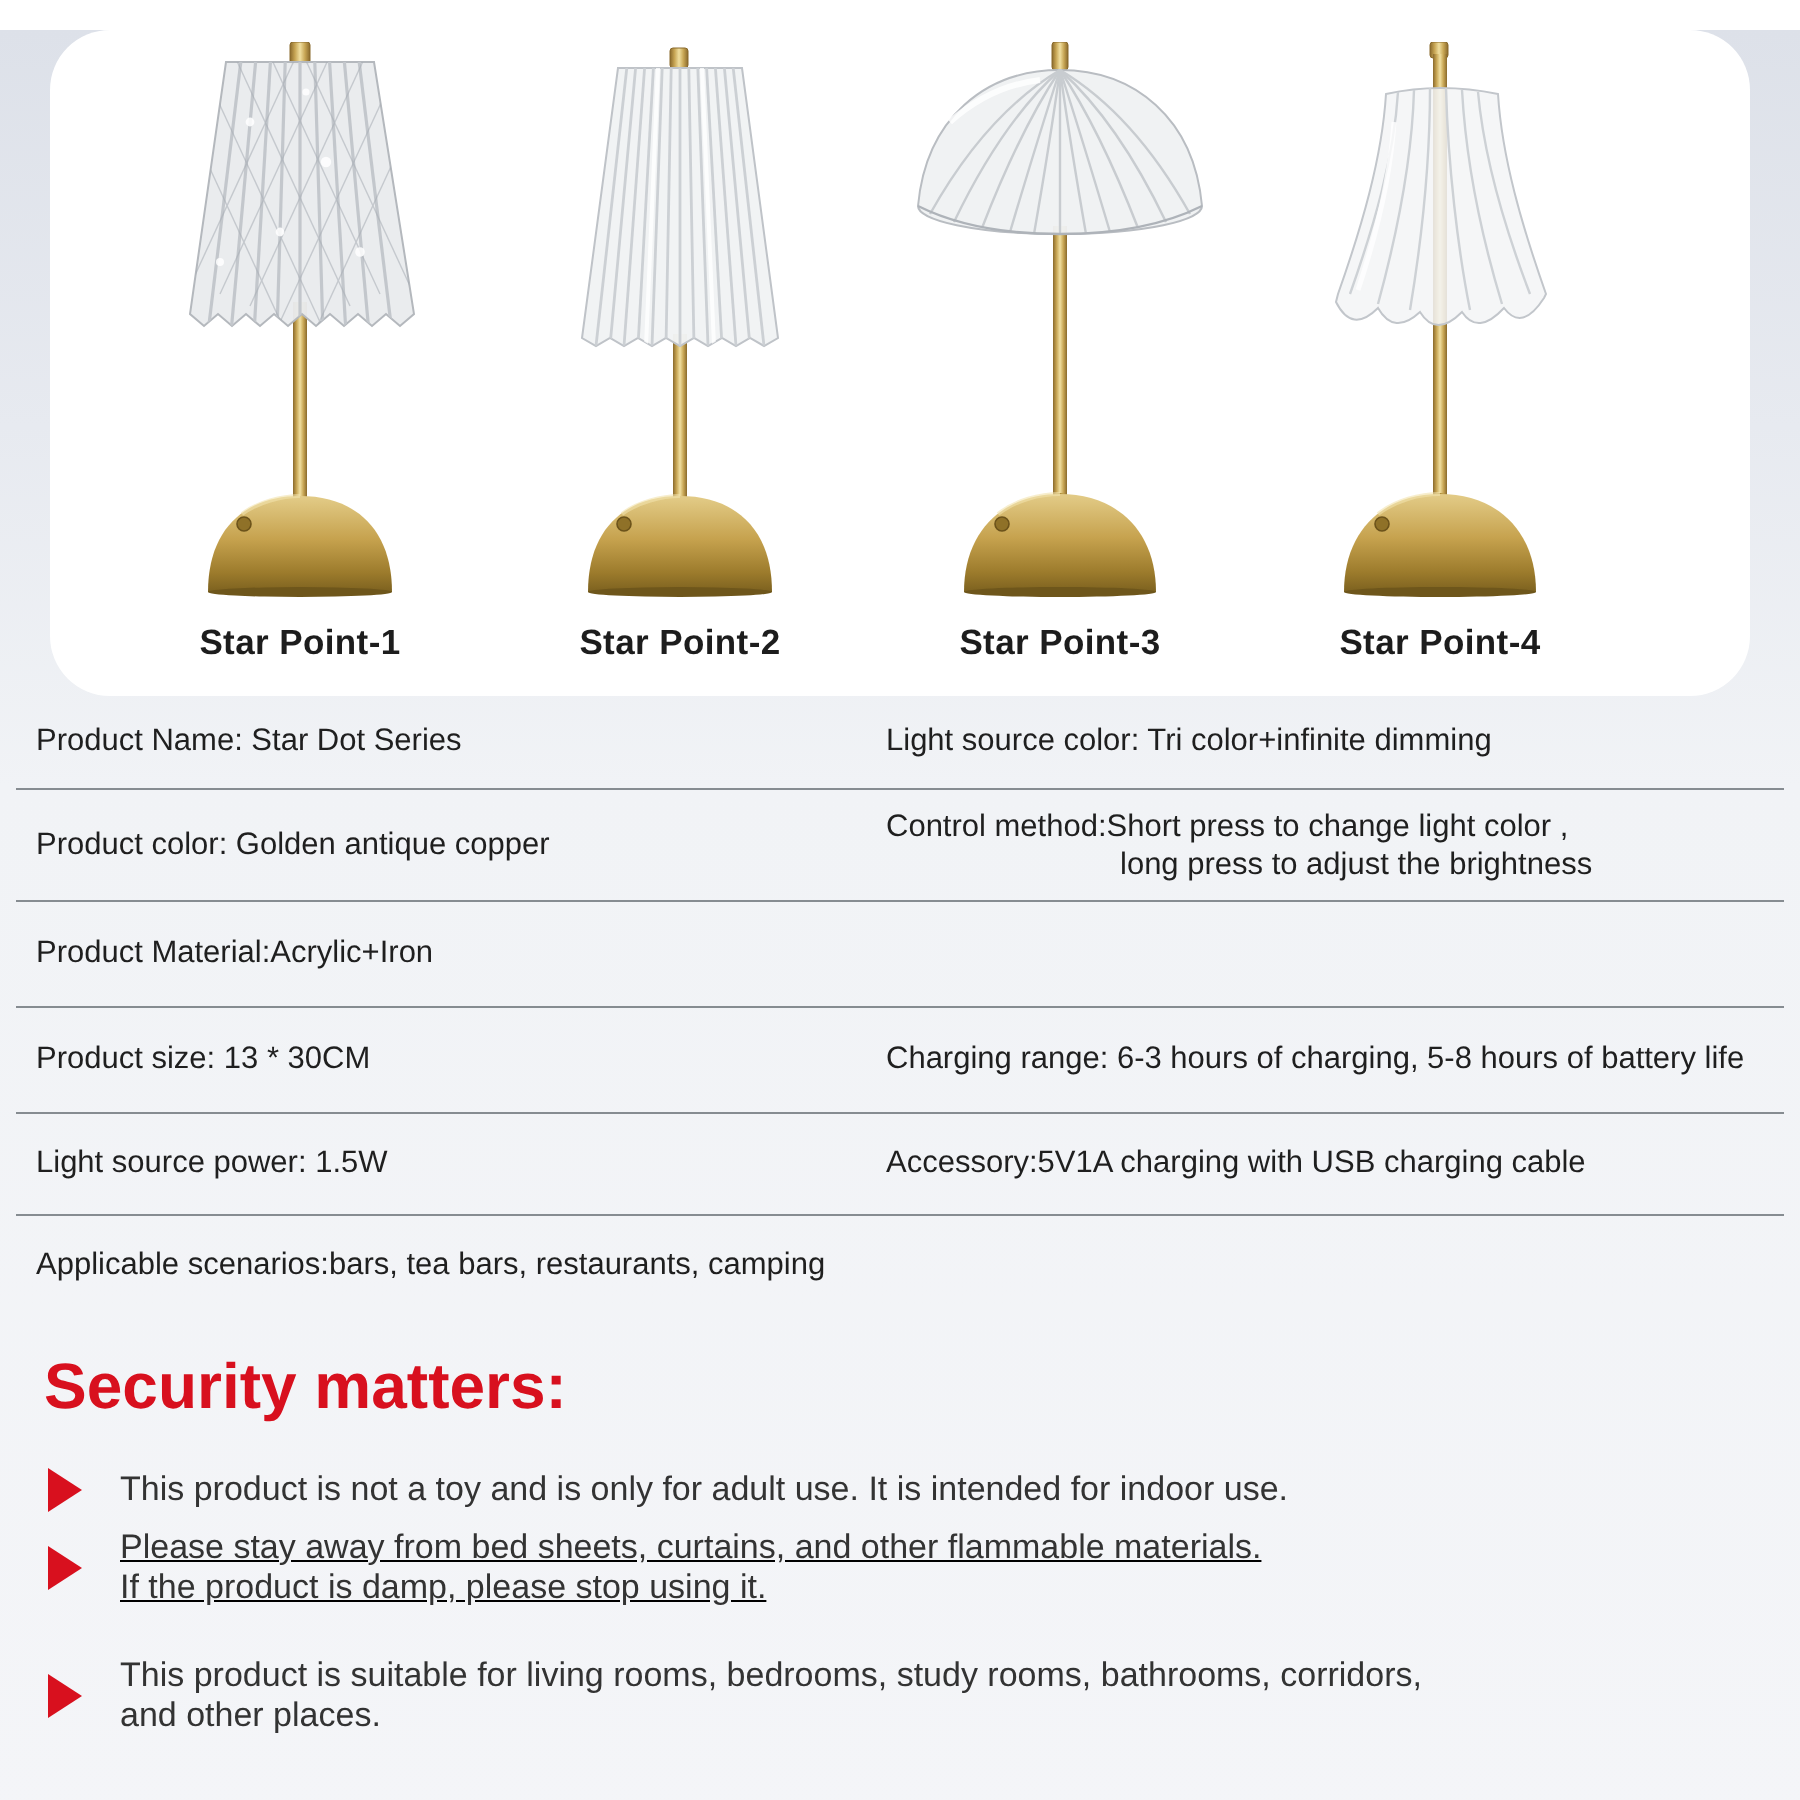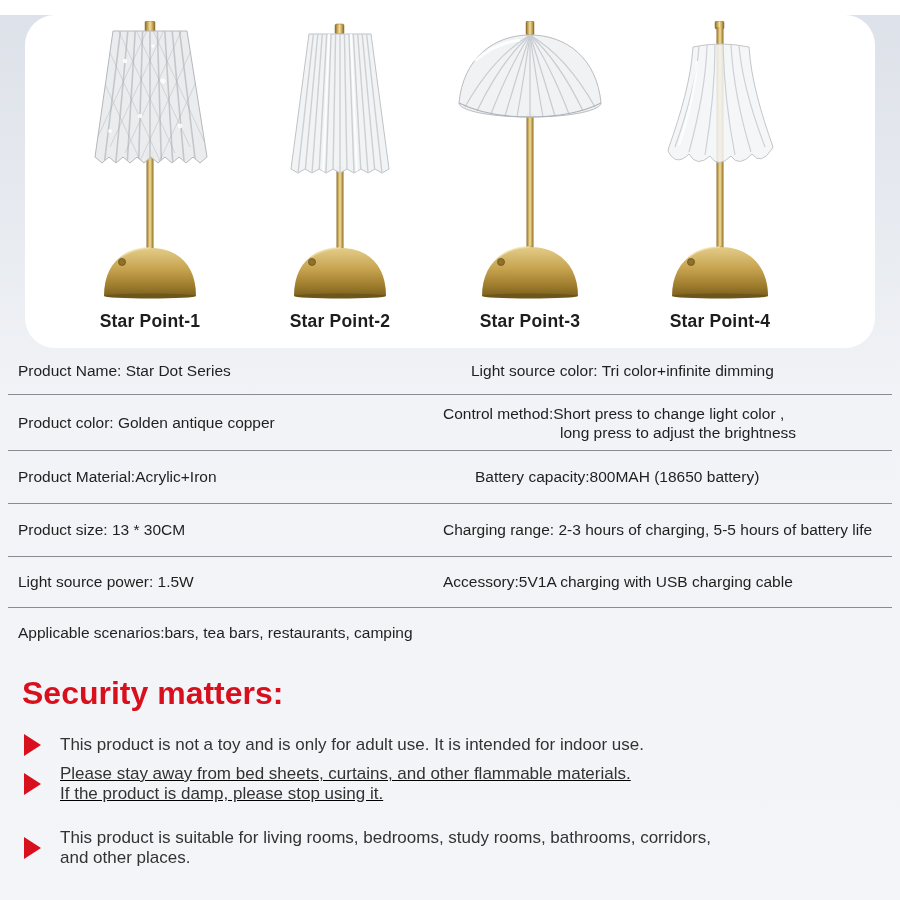--- a/index.html
+++ b/index.html
@@ -11,21 +11,21 @@
         display:flex;justify-content:flex-start;padding:6px 30px 0;box-sizing:border-box;}
   .lamp-fig{width:190px;display:flex;flex-direction:column;align-items:center;}
   .lamp-fig svg{display:block;}
   .lamp-label{margin-top:8px;font-size:17.5px;font-weight:600;color:#1d1d1d;letter-spacing:.2px;}
 
   
   .spec{margin:0 8px;color:#1f1f1f;}
   .spec-row{display:grid;grid-template-columns:425px 1fr;align-items:center;
             border-bottom:1px solid #868c91;font-size:15.5px;white-space:nowrap;}
   .spec-row .cell{padding-left:10px;}
-  .r1{height:46px;gap:28px;}.r2{height:55px;}.r3{height:52px;gap:32px;}.r4{height:52px;}.r5{height:50px;}
+  .r1{height:46px;}.r2{height:55px;}.r3{height:52px;gap:32px;}.r4{height:52px;}.r5{height:50px;}
   .cm-line{display:block;line-height:19px;}
   .cm-indent{padding-left:117px;}
   .spec-full{height:50px;display:flex;align-items:center;font-size:15.5px;padding-left:10px;}
 
   
   .security{margin:0 22px;}
   .sec-heading{margin-top:12px;font-size:32px;line-height:46px;font-weight:700;color:#d8101e;}
   .bullet{display:flex;align-items:center;margin-top:18px;}
   .tri{width:0;height:0;border-top:11px solid transparent;border-bottom:11px solid transparent;
        border-left:17px solid #d8101e;margin-left:2px;flex:0 0 auto;}
@@ -243,25 +243,24 @@
     </div>
     <div class="spec-row r2">
       <div class="cell">Product color: Golden antique copper</div>
       <div class="cell">
         <span class="cm-line">Control method:Short press to change light color ,</span>
         <span class="cm-line cm-indent">long press to adjust the brightness</span>
       </div>
     </div>
     <div class="spec-row r3">
       <div class="cell">Product Material:Acrylic+Iron</div>
-      <div class="cell">Battery capacity:800MAH (18650 battery)</div>
     </div>
     <div class="spec-row r4">
       <div class="cell">Product size: 13 * 30CM</div>
-      <div class="cell">Charging range: 2-3 hours of charging, 5-5 hours of battery life</div>
+      <div class="cell">Charging range: 6-3 hours of charging, 5-8 hours of battery life</div>
     </div>
     <div class="spec-row r5">
       <div class="cell">Light source power: 1.5W</div>
       <div class="cell">Accessory:5V1A charging with USB charging cable</div>
     </div>
     <div class="spec-full">Applicable scenarios:bars, tea bars, restaurants, camping</div>
   </div>
 
   <div class="security">
     <div class="sec-heading">Security matters:</div>

